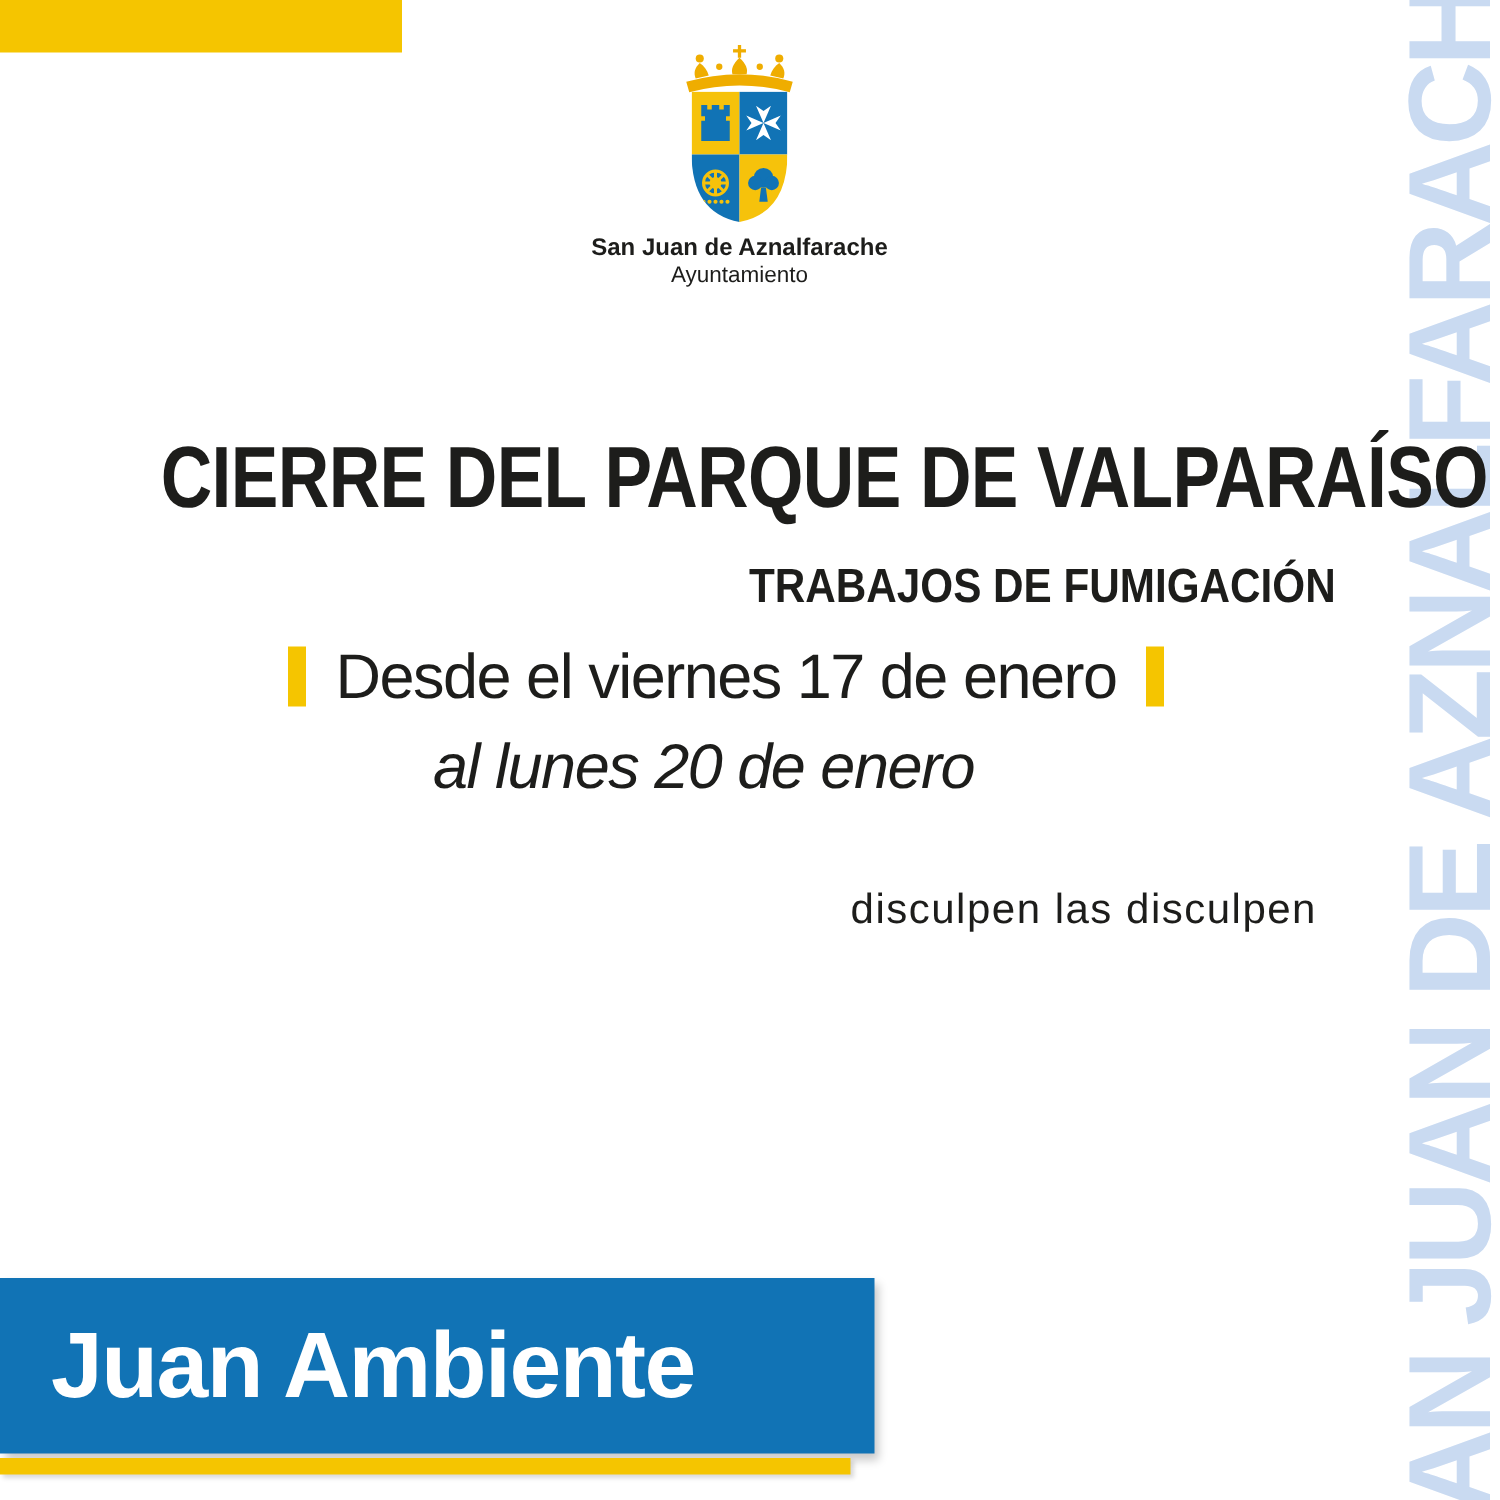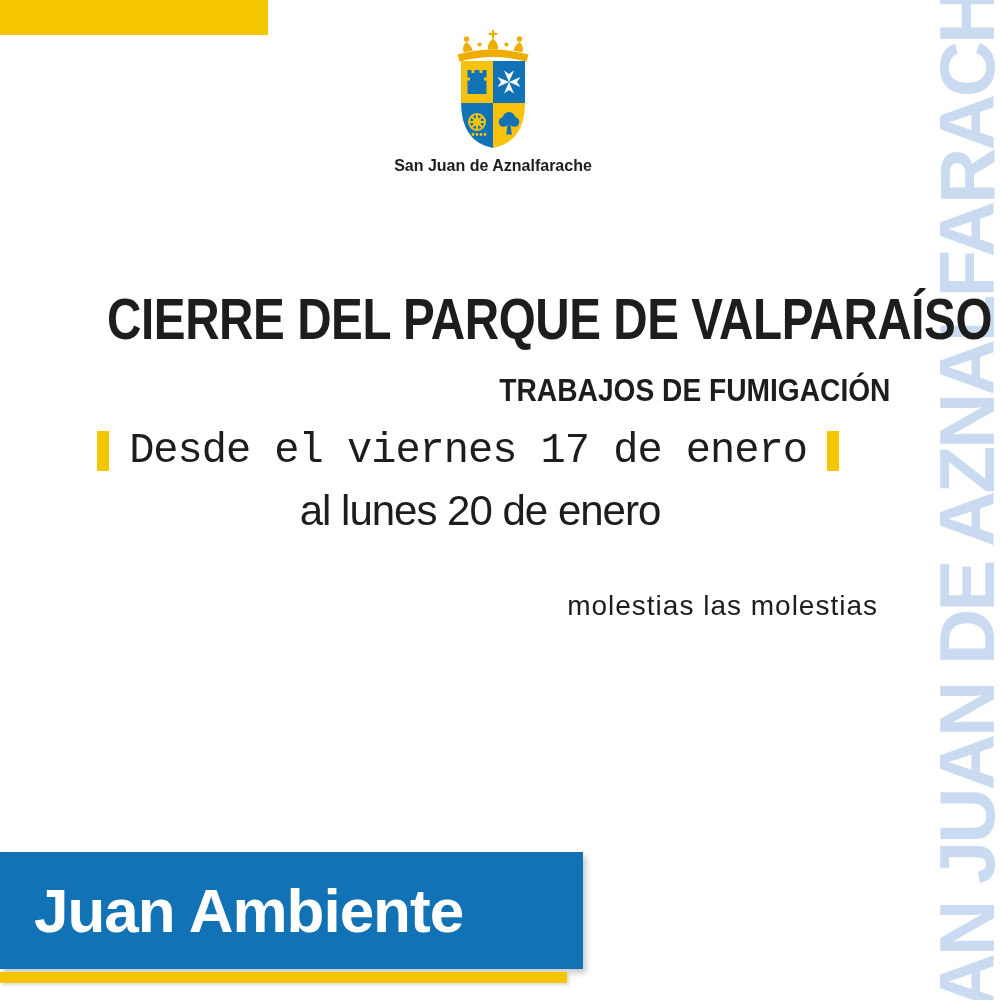--- a/index.html
+++ b/index.html
@@ -49,29 +49,29 @@
   .title span { display: inline-block; transform: scaleX(0.82); transform-origin: center; }
 
   .subtitle {
     left: 10px; top: 374px; width: 880px;
     text-align: right; white-space: nowrap;
     font-size: 32px; font-weight: 600; line-height: 1;
   }
   .subtitle span { display: inline-block; transform: scaleX(0.88); transform-origin: right center; }
 
   .date-line1 {
-    left: 0; top: 430px; width: 936px;
-    display: flex; justify-content: center; align-items: center; gap: 20px; font-family: Liberation Mono, monospace;
+    left: 16px; top: 430px; width: 936px;
+    display: flex; justify-content: center; align-items: center; gap: 20px;
   }
   .date-line1 .txt { font-size: 42px; letter-spacing: -1px; line-height: 1; }
   .hl-bar { width: 12px; height: 40px; background: var(--yellow); }
 
   .date-line2 {
-    left: 12px; top: 490px; width: 936px;
-    text-align: center; font-size: 42px; letter-spacing: -1px; line-height: 1;
+    left: 1px; top: 490px; width: 936px;
+    text-align: center; font-size: 42px; letter-spacing: -1px; line-height: 1; font-style: italic;
   }
 
   .apology {
     left: 0; top: 590px; width: 878px;
     text-align: right; font-size: 28px; letter-spacing: 1px; line-height: 1.15;
   }
 
   .footer-banner {
     left: 0; top: 852px; width: 583px; height: 117px;
     background: var(--blue);
@@ -143,36 +143,37 @@
       <circle cx="66" cy="88.5" r="6.5"></circle>
       <circle cx="60.5" cy="92" r="4.8"></circle>
       <circle cx="71.5" cy="92" r="4.8"></circle>
       <path d="M64.4,95 h3.2 l1.2,9.5 h-5.6 z"></path>
     </g>
   </g>
 </svg>
 
 <div class="abs org-block">
   <div class="org-name">San Juan de Aznalfarache</div>
+  <div class="org-sub">Ayuntamiento</div>
 </div>
 
 <div class="abs title">
   <span>CIERRE DEL PARQUE DE VALPARAÍSO</span>
 </div>
 
 <div class="abs subtitle">
   <span>TRABAJOS DE FUMIGACIÓN</span>
 </div>
 
 <div class="abs date-line1">
   <span class="hl-bar"></span>
   <span class="txt">Desde el viernes 17 de enero</span>
   <span class="hl-bar"></span>
 </div>
 
 <div class="abs date-line2">al lunes 20 de enero</div>
 
-<div class="abs apology">molestias las molestias</div>
+<div class="abs apology">disculpen las disculpen</div>
 
 <div class="abs footer-banner">
   <span class="label">Juan Ambiente</span>
 </div>
 <div class="abs footer-underline"></div>
 
 </body></html>

